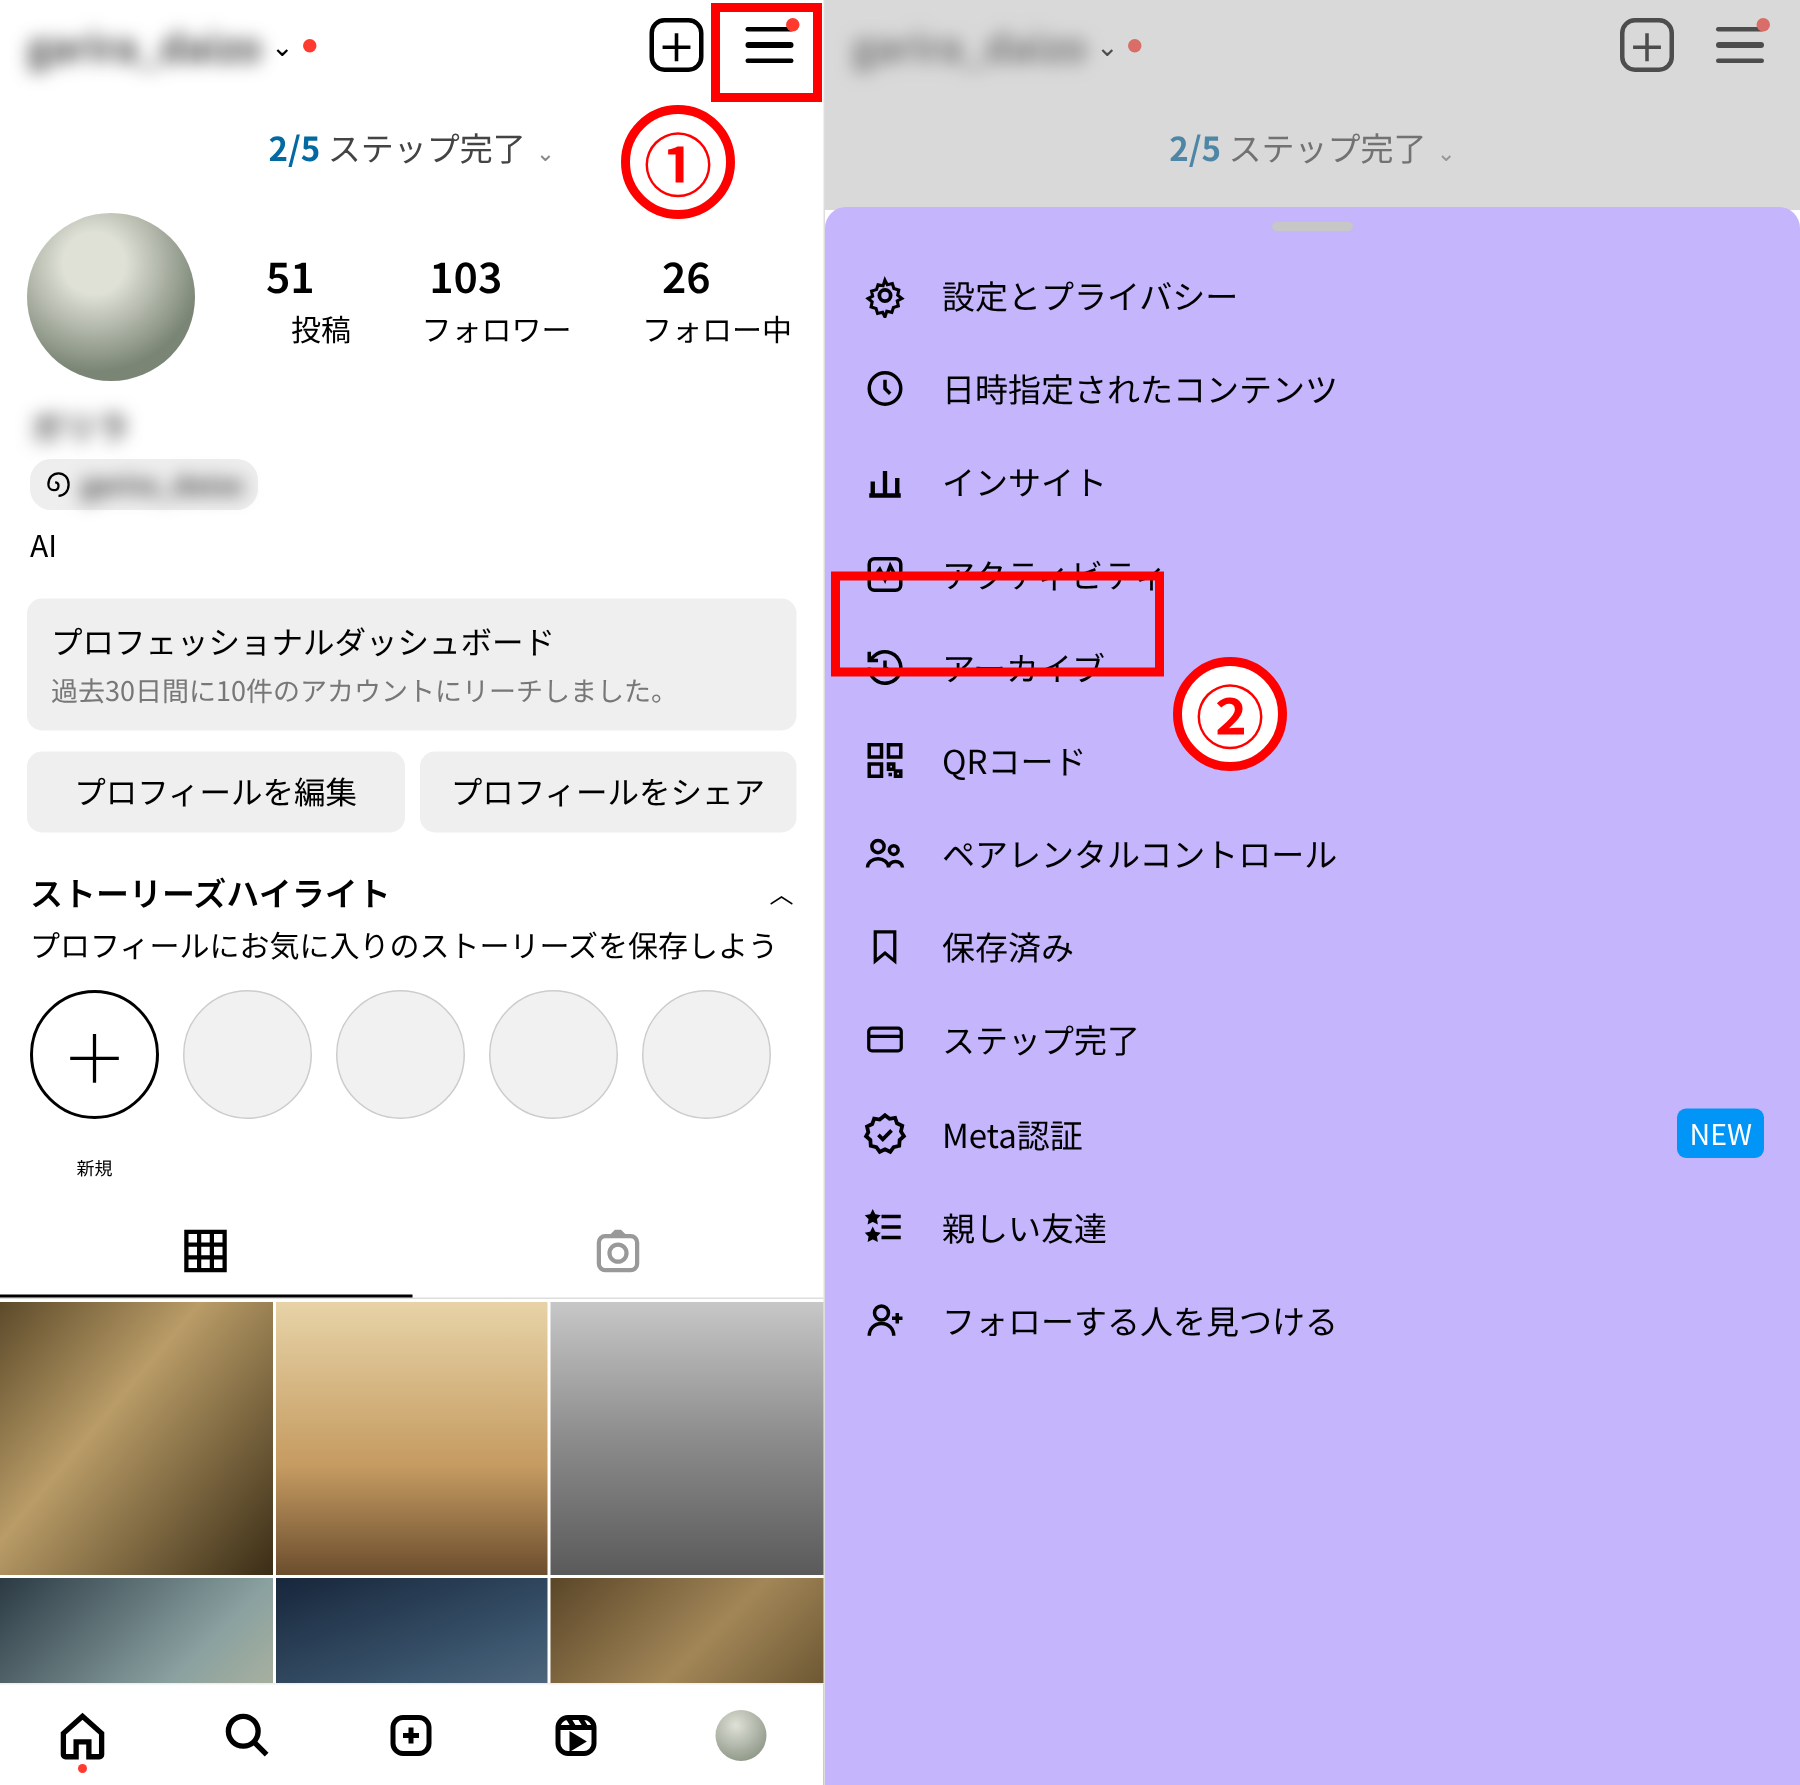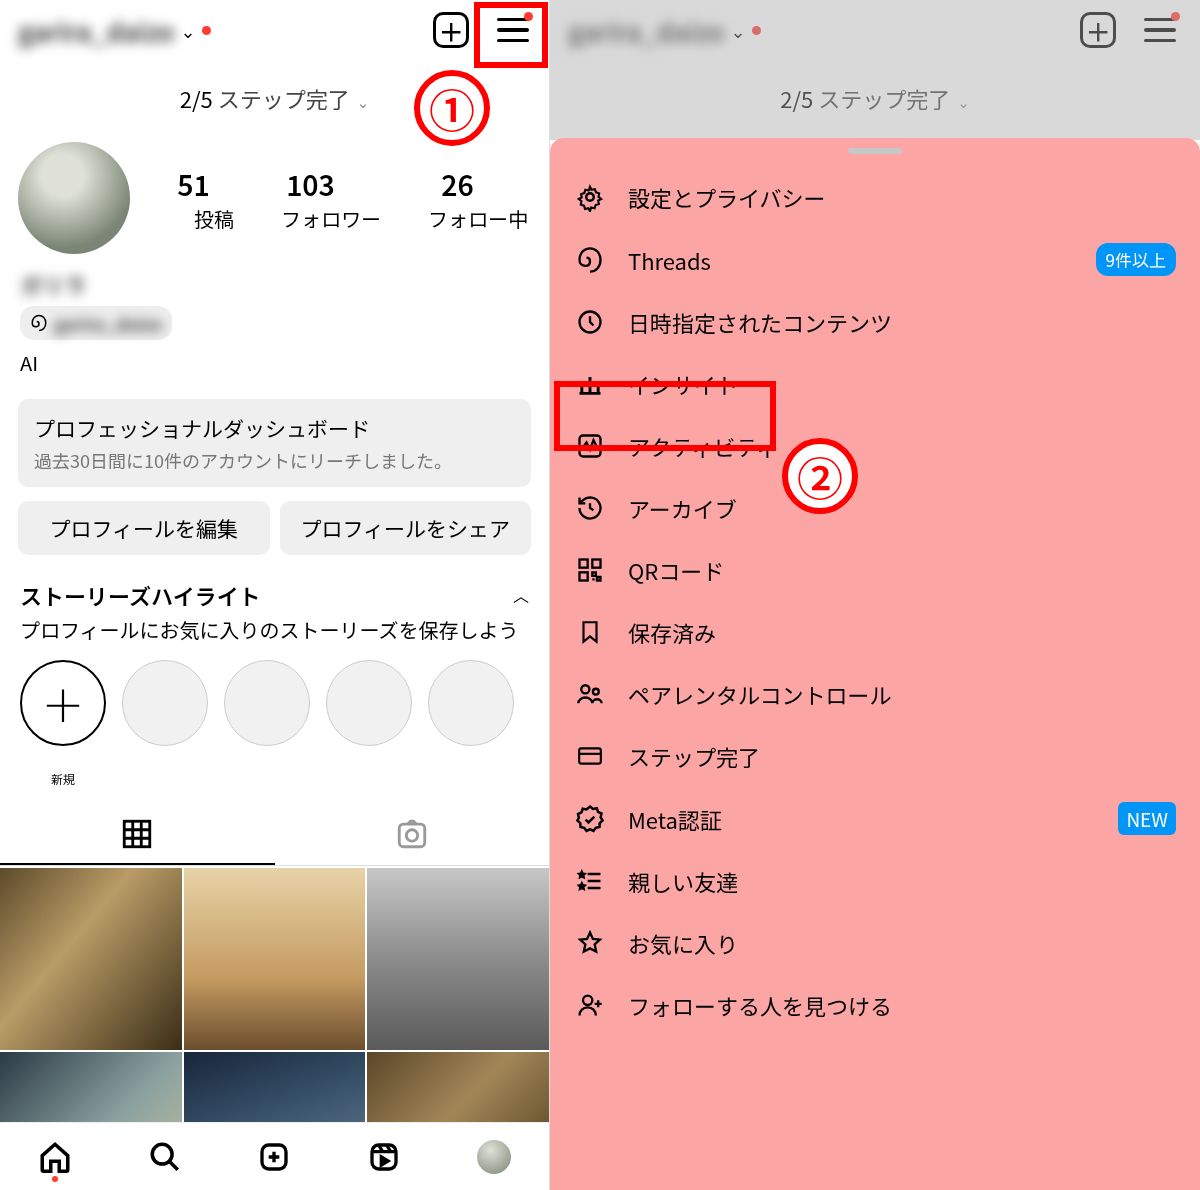--- a/index.html
+++ b/index.html
@@ -19,21 +19,21 @@
   .red-dot { width: 9px; height: 9px; background: #ff3b30; border-radius: 50%; display: inline-block; }
   .hdr-right { display: flex; align-items: center; gap: 18px; }
   .icon-btn { width: 44px; height: 44px; display: flex; align-items: center; justify-content: center; position: relative; cursor: pointer; }
   .plus-box { border: 3px solid #000; border-radius: 10px; width: 36px; height: 36px; display:flex; align-items:center; justify-content:center; font-size: 26px; font-weight: 600; }
   .hamburger { display:flex; flex-direction:column; gap:7px; }
   .hamburger span{width:32px;height:3.5px;background:#000;border-radius:2px;}
   .badge-dot{position:absolute;top:4px;right:2px;width:9px;height:9px;background:#ff3b30;border-radius:50%;}
 
   
   .step-banner { text-align: center; padding: 22px 0; font-size: 22px; color: #444; }
-  .step-count { color: #000000; font-weight: 400; }
+  .step-count { color: #0369a1; font-weight: 700; }
   .step-chev { font-size: 15px; color: #888; margin-left:2px; }
 
   
   .profile-row { display: flex; align-items: center; padding: 6px 18px 10px 18px; gap: 20px; }
   .avatar-lg { width: 112px; height: 112px; border-radius: 50%; background: radial-gradient(circle at 40% 30%, #dfe1d6 20%, #7a8575 70%); overflow:hidden; flex-shrink:0;}
   .stats { flex: 1; display: flex; justify-content: space-around; }
   .stat { text-align: center; }
   .stat-num { font-size: 28px; font-weight: 600; }
   .stat-label { font-size: 20px; margin-top: 0px; margin-left: 41px; }
 
@@ -83,21 +83,21 @@
   .avatar-sm{width:34px;height:34px;border-radius:50%;background:radial-gradient(circle at 40% 30%,#dfe1d6,#7a8575);}
   .nav-dot{position:absolute;bottom:-8px;left:50%;transform:translateX(-50%);width:6px;height:6px;background:#ff3b30;border-radius:50%;}
 
   
   .anno-box{position:absolute;border:6px solid #ff0000;z-index:100;}
   .anno-circle{position:absolute;width:76px;height:76px;border:6px solid #ff0000;border-radius:50%;display:flex;align-items:center;justify-content:center;font-size:46px;color:#ff0000;font-weight:600;z-index:100;background:#fff;}
 
   
   .dimmer{position:absolute;top:0;left:0;right:0;height:140px;background:rgba(170,170,170,0.45);}
   .r-hdr{display:flex;align-items:center;justify-content:space-between;padding:8px 18px;}
-  .sheet{position:absolute;top:138px;left:0;right:0;bottom:0;background:#fca5a5;border-radius:14px 14px 0 0;}
+  .sheet{position:absolute;top:138px;left:0;right:0;bottom:0;background:#c4b5fd;border-radius:14px 14px 0 0;}
   .handle{width:54px;height:6px;background:#c7c7c7;border-radius:3px;margin:10px auto 12px auto;}
   .menu{display:flex;flex-direction:column;}
   .mi{display:flex;align-items:center;gap:22px;padding:15px 24px;cursor:pointer;}
   .mi-icon{width:32px;height:32px;display:flex;align-items:center;justify-content:center;flex-shrink:0;}
   .mi-label{font-size:22px;flex:1;}
   .pill{background:#0095f6;color:#fff;font-size:17px;padding:4px 10px;border-radius:12px;}
   .pill.new{border-radius:6px;font-size:19px;padding:3px 8px;}
 
   svg{display:block;}
 </style>
@@ -290,29 +290,20 @@
               <svg width="30" height="30" viewBox="0 0 24 24" stroke="#000" fill="none" stroke-width="2">
                 <circle cx="12" cy="12" r="3"></circle>
                 <path d="M12 2l1.5 3 3.3-.7 1 3.2 3.2 1-.7 3.3L23 14l-3 1.5.7 3.3-3.2 1-1 3.2-3.3-.7L12 26l-1.5-3-3.3.7-1-3.2-3.2-1 .7-3.3L1 14l3-1.5-.7-3.3 3.2-1 1-3.2 3.3.7z" transform="scale(.82) translate(2.6 2.6)"></path>
               </svg>
             </div>
           <div class="mi-label">設定とプライバシー</div>
         </div>
         <div class="mi">
           <div class="mi-icon">
               <svg width="28" height="28" viewBox="0 0 24 24" stroke="#000" fill="none" stroke-width="2">
-                <path d="M12 22c5 0 9-4 9-10S17 2 12 2 3 6 3 12c0 3 2 5 5 5 2 0 4-1 4-4 0-2-1-3-3-3"></path>
-              </svg>
-            </div>
-          <div class="mi-label">Threads</div>
-          <div class="pill">9件以上</div>
-        </div>
-        <div class="mi">
-          <div class="mi-icon">
-              <svg width="28" height="28" viewBox="0 0 24 24" stroke="#000" fill="none" stroke-width="2">
                 <circle cx="12" cy="12" r="9"></circle>
                 <path d="M12 7v5l3 3"></path>
               </svg>
             </div>
           <div class="mi-label">日時指定されたコンテンツ</div>
         </div>
         <div class="mi">
           <div class="mi-icon">
               <svg width="28" height="28" viewBox="0 0 24 24" stroke="#000" fill="none" stroke-width="2.5">
                 <path d="M5 20V12M12 20V6M19 20V10M3 20h18"></path>
@@ -344,38 +335,38 @@
                 <rect x="3" y="3" width="7" height="7"></rect>
                 <rect x="14" y="3" width="7" height="7"></rect>
                 <rect x="3" y="14" width="7" height="7"></rect>
                 <path d="M14 14h3v3h-3zM18 18h3v3h-3zM14 20h2"></path>
               </svg>
             </div>
           <div class="mi-label">QRコード</div>
         </div>
         <div class="mi">
           <div class="mi-icon">
-              <svg width="26" height="28" viewBox="0 0 24 24" stroke="#000" fill="none" stroke-width="2">
-                <path d="M6 3h12v18l-6-5-6 5z"></path>
-              </svg>
-            </div>
-          <div class="mi-label">保存済み</div>
-        </div>
-        <div class="mi">
-          <div class="mi-icon">
               <svg width="30" height="28" viewBox="0 0 24 24" stroke="#000" fill="none" stroke-width="2">
                 <circle cx="8" cy="8" r="3.5"></circle>
                 <circle cx="17" cy="10" r="2.5"></circle>
                 <path d="M2 20c0-3 3-5 6-5s6 2 6 5M14 20c0-2 2-3.5 4-3.5s4 1.5 4 3.5"></path>
               </svg>
             </div>
           <div class="mi-label">ペアレンタルコントロール</div>
         </div>
         <div class="mi">
           <div class="mi-icon">
+              <svg width="26" height="28" viewBox="0 0 24 24" stroke="#000" fill="none" stroke-width="2">
+                <path d="M6 3h12v18l-6-5-6 5z"></path>
+              </svg>
+            </div>
+          <div class="mi-label">保存済み</div>
+        </div>
+        <div class="mi">
+          <div class="mi-icon">
               <svg width="30" height="26" viewBox="0 0 24 24" stroke="#000" fill="none" stroke-width="2">
                 <rect x="2" y="5" width="20" height="14" rx="2"></rect>
                 <path d="M2 10h20"></path>
               </svg>
             </div>
           <div class="mi-label">ステップ完了</div>
         </div>
         <div class="mi">
           <div class="mi-icon">
               <svg width="30" height="30" viewBox="0 0 24 24" stroke="#000" fill="none" stroke-width="2">
@@ -390,28 +381,20 @@
           <div class="mi-icon">
               <svg width="28" height="28" viewBox="0 0 24 24" stroke="#000" fill="none" stroke-width="2">
                 <path d="M10 6h11M10 12h11M10 18h11"></path>
                 <path d="M5 4l.8 1.6 1.7.3-1.2 1.2.3 1.7L5 8l-1.6.8.3-1.7-1.2-1.2 1.7-.3zM5 14l.8 1.6 1.7.3-1.2 1.2.3 1.7L5 18l-1.6.8.3-1.7-1.2-1.2 1.7-.3z" fill="#000"></path>
               </svg>
             </div>
           <div class="mi-label">親しい友達</div>
         </div>
         <div class="mi">
           <div class="mi-icon">
-              <svg width="28" height="28" viewBox="0 0 24 24" stroke="#000" fill="none" stroke-width="2">
-                <path d="M12 3l2.5 5.5 6 .6-4.5 4.2 1.3 6L12 16.6 6.7 19.3l1.3-6L3.5 9.1l6-.6z"></path>
-              </svg>
-            </div>
-          <div class="mi-label">お気に入り</div>
-        </div>
-        <div class="mi">
-          <div class="mi-icon">
               <svg width="30" height="28" viewBox="0 0 24 24" stroke="#000" fill="none" stroke-width="2">
                 <circle cx="10" cy="8" r="4"></circle>
                 <path d="M3 21c0-4 3-7 7-7s7 3 7 7M19 8v6M16 11h6"></path>
               </svg>
             </div>
           <div class="mi-label">フォローする人を見つける</div>
         </div>
       </div>
     </div>
 

